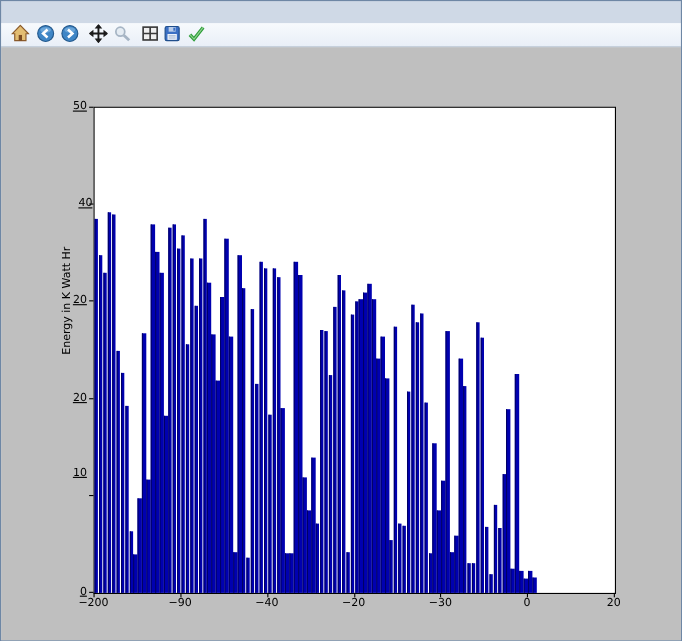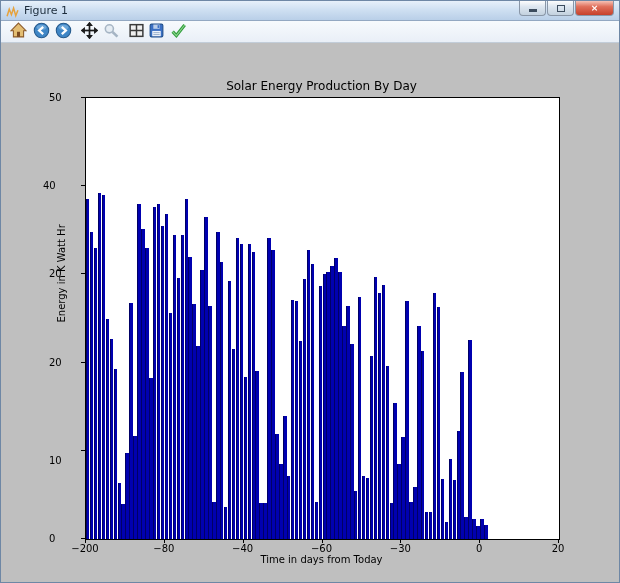--- a/index.html
+++ b/index.html
@@ -27,46 +27,29 @@
   #canvas{position:absolute;left:0;top:42px;width:620px;height:541px;background:#bfbfbf;}
   #plot-area{position:absolute;left:84px;top:54px;width:473px;height:441px;background:#ffffff;
              border:1px solid #000;box-sizing:content-box;}
   .bar{position:absolute;bottom:0;background:#0000b0;border-left:1px solid #000066;box-sizing:border-box;}
   #chart-title{position:absolute;left:84px;top:36px;width:473px;text-align:center;
                font-size:12px;color:#000;}
   #xlabel{position:absolute;left:84px;top:511px;width:473px;text-align:center;font-size:10px;color:#000;}
   #ylabel{position:absolute;left:50px;top:264px;width:20px;font-size:10px;color:#000;
           transform:rotate(-90deg);transform-origin:center;white-space:nowrap;text-align:center;}
   .xtick-label{position:absolute;top:500px;font-size:10px;color:#000;transform:translateX(-50%);}
-  .ytick-label{position:absolute;font-size:10px;color:#000;text-align:left;width:30px;transform:translateY(-50%);}
+  .ytick-label{position:absolute;font-size:10px;color:#000;text-align:right;width:30px;transform:translateY(-50%);text-decoration:underline;}
   .xtick-mark{position:absolute;width:1px;height:4px;background:#000;top:496px;}
   .ytick-mark{position:absolute;width:4px;height:1px;background:#000;left:80px;}
 </style>
 </head>
 <body>
 
 <div id="window">
 
-  <div id="titlebar">
-    <span class="app-icon">
-      <svg width="13" height="13" viewBox="0 0 12 12">
-          <path d="M1 9.5 L3 3 L5 8 L7 2 L9 9 L11 4" stroke="#e6a23c" stroke-width="1.4" fill="none"></path>
-        </svg>
-    </span>
-    <span class="title-text">Figure 1</span>
-    <div class="win-controls">
-      <div class="win-btn">
-          <span class="min-glyph"></span>
-        </div>
-      <div class="win-btn">
-          <span class="max-glyph"></span>
-        </div>
-      <div class="win-btn close">×</div>
-    </div>
-  </div>
 
   <div id="toolbar">
     <div class="tb-btn" style="left:8px">
       <span>
         <svg width="17" height="17" viewBox="0 0 16 16">
             <path d="M8 1 L15 8.2 L12.8 8.2 L12.8 14 L3.2 14 L3.2 8.2 L1 8.2 Z" fill="#e3bd72" stroke="#8a5a2b" stroke-width="1"></path>
             <rect x="6.6" y="9.2" width="2.8" height="4.8" fill="#7a4a21"></rect>
           </svg>
       </span>
     </div>
@@ -133,21 +116,20 @@
       <span>
         <svg width="17" height="17" viewBox="0 0 16 16">
             <path d="M2.5 9 L6 12.8 L13.8 2.8" stroke="#2e9e3a" stroke-width="3" fill="none"></path>
             <path d="M2.5 9 L6 12.8 L13.8 2.8" stroke="#8fd28f" stroke-width="1" fill="none"></path>
           </svg>
       </span>
     </div>
   </div>
 
   <div id="canvas">
-    <div id="chart-title">Solar Energy Production By Day</div>
     <div id="ylabel">Energy in K Watt Hr</div>
     <div id="plot-area">
         <div class="bar" style="left: 0px; width: 3.45px; height: 339.57px;"></div>
         <div class="bar" style="left: 3.94px; width: 3.45px; height: 306.94px;"></div>
         <div class="bar" style="left: 7.88px; width: 3.45px; height: 291.06px;"></div>
         <div class="bar" style="left: 11.83px; width: 3.45px; height: 345.74px;"></div>
         <div class="bar" style="left: 15.77px; width: 3.45px; height: 343.98px;"></div>
         <div class="bar" style="left: 19.71px; width: 3.45px; height: 219.62px;"></div>
         <div class="bar" style="left: 23.65px; width: 3.45px; height: 200.21px;"></div>
         <div class="bar" style="left: 27.59px; width: 3.45px; height: 170.23px;"></div>
@@ -239,44 +221,43 @@
         <div class="bar" style="left: 366.57px; width: 3.45px; height: 59.09px;"></div>
         <div class="bar" style="left: 370.52px; width: 3.45px; height: 108.49px;"></div>
         <div class="bar" style="left: 374.46px; width: 3.45px; height: 166.7px;"></div>
         <div class="bar" style="left: 378.4px; width: 3.45px; height: 22.05px;"></div>
         <div class="bar" style="left: 382.34px; width: 3.45px; height: 199.33px;"></div>
         <div class="bar" style="left: 386.28px; width: 3.45px; height: 20.29px;"></div>
         <div class="bar" style="left: 390.22px; width: 3.45px; height: 13.23px;"></div>
         <div class="bar" style="left: 394.17px; width: 3.45px; height: 20.29px;"></div>
         <div class="bar" style="left: 398.11px; width: 3.45px; height: 14.11px;"></div>
       </div>
-    <div id="xlabel">Time in days from Today</div>
     <div id="ticks-layer">
         <div class="xtick-mark" style="left: 84px;"></div>
         <div class="xtick-label" style="left: 84px;">−200</div>
         <div class="xtick-mark" style="left: 162.83px;"></div>
-        <div class="xtick-label" style="left: 162.83px;">−80</div>
+        <div class="xtick-label" style="left: 162.83px;">−90</div>
         <div class="xtick-mark" style="left: 241.67px;"></div>
         <div class="xtick-label" style="left: 241.67px;">−40</div>
         <div class="xtick-mark" style="left: 320.5px;"></div>
-        <div class="xtick-label" style="left: 320.5px;">−60</div>
+        <div class="xtick-label" style="left: 320.5px;">−20</div>
         <div class="xtick-mark" style="left: 399.33px;"></div>
         <div class="xtick-label" style="left: 399.33px;">−30</div>
         <div class="xtick-mark" style="left: 478.17px;"></div>
         <div class="xtick-label" style="left: 478.17px;">0</div>
         <div class="xtick-mark" style="left: 557px;"></div>
         <div class="xtick-label" style="left: 557px;">20</div>
         <div class="ytick-mark" style="top: 495px;"></div>
         <div class="ytick-label" style="left: 48px; top: 495px;">0</div>
         <div class="ytick-mark" style="top: 406.8px;"></div>
-        <div class="ytick-label" style="left: 48px; top: 417px;">10</div>
+        <div class="ytick-label" style="left: 48px; top: 387px;">10</div>
         <div class="ytick-mark" style="top: 318.6px;"></div>
         <div class="ytick-label" style="left: 48px; top: 318.6px;">20</div>
         <div class="ytick-mark" style="top: 230.4px;"></div>
         <div class="ytick-label" style="left: 48px; top: 230.4px;">20</div>
         <div class="ytick-mark" style="top: 142.2px;"></div>
-        <div class="ytick-label" style="left: 42px; top: 142.2px;">40</div>
+        <div class="ytick-label" style="left: 53px; top: 142.2px;">40</div>
         <div class="ytick-mark" style="top: 54px;"></div>
         <div class="ytick-label" style="left: 48px; top: 54px;">50</div>
       </div>
   </div>
 
 </div>
 
 </body></html>

